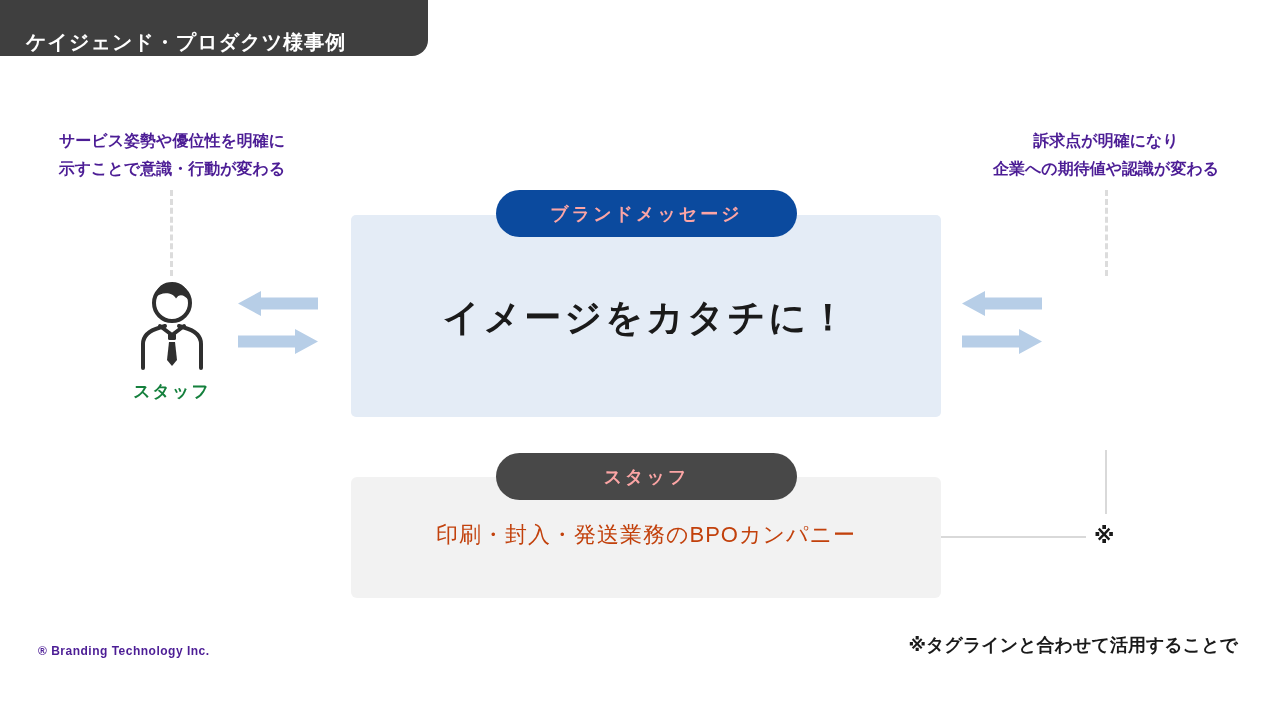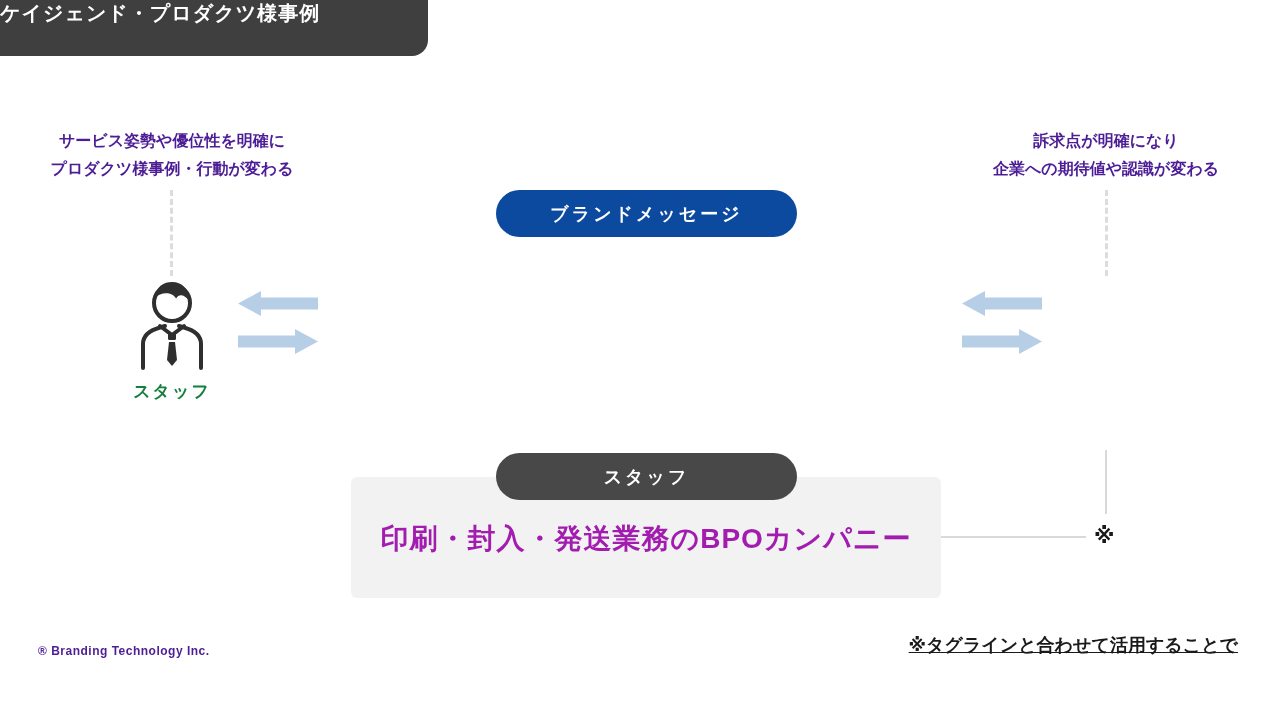--- a/index.html
+++ b/index.html
@@ -17,21 +17,22 @@
   }
 
   
   .header-badge {
     position: absolute;
     left: 0; top: 0;
     width: 428px; height: 56px;
     background: #3f3f3f;
     border-radius: 0 0 16px 0;
     display: flex;
-    align-items: flex-start;
+    align-items: flex-end;
+    padding-left: 26px;
     box-sizing: border-box;
   }
   .header-badge span {
     color: #ffffff;
     font-size: 20px;
     font-weight: bold;
     letter-spacing: 1px;
   }
 
   
@@ -89,44 +90,44 @@
   }
   .pill {
     position: absolute;
     width: 301px; height: 47px;
     border-radius: 24px;
     display: flex;
     align-items: center;
     justify-content: center;
   }
   .pill span {
-    color: #ffffff;
+    color: #fca5a5;
     font-size: 18px;
     font-weight: bold;
     letter-spacing: 3px;
   }
   .pill-brand   { left: 496px; top: 190px; background: #0b4a9e; }
   .pill-tagline { left: 496px; top: 453px; background: #484848; }
 
   
   .tagline-box {
     position: absolute;
     left: 351px; top: 477px;
     width: 590px; height: 121px;
     background: #f2f2f2;
     border-radius: 6px;
   }
   .tagline-box .tag-text {
     position: absolute;
     left: 0; right: 0;
     top: 43px;
     text-align: center;
-    font-size: 28px;
-    font-weight: bold;
-    color: #a21caf;
+    font-size: 22px;
+    font-weight: normal;
+    color: #c2410c;
     letter-spacing: 1px;
     white-space: nowrap;
   }
 
   
   .actor {
     position: absolute;
     width: 120px;
     text-align: center;
   }
@@ -161,21 +162,20 @@
   }
   .footnote {
     position: absolute;
     right: 42px; top: 632px;
     text-align: center;
     font-size: 18px;
     font-weight: bold;
     color: #1a1a1a;
     line-height: 27px;
     white-space: nowrap;
-    text-decoration: underline;
   }
 
   
   .watermark {
     position: absolute;
     left: 38px; top: 644px;
     font-size: 12px;
     font-weight: bold;
     color: #4c1d95;
     letter-spacing: 0.5px;
@@ -185,33 +185,36 @@
 <body>
 
 <div class="slide">
 
   <div class="header-badge">
     <span>ケイジェンド・プロダクツ様事例</span>
   </div>
 
   <div class="note note-left">
     <div>サービス姿勢や優位性を明確に</div>
-    <div>プロダクツ様事例・行動が変わる</div>
+    <div>示すことで意識・行動が変わる</div>
   </div>
 
   <div class="note note-right">
     <div>訴求点が明確になり</div>
     <div>企業への期待値や認識が変わる</div>
   </div>
 
   <div class="dash-line dash-left"></div>
   <div class="dash-line dash-right"></div>
   <div class="solid-v"></div>
   <div class="solid-h"></div>
 
+  <div class="brand-box">
+    <div class="big-text">イメージをカタチに！</div>
+  </div>
   <div class="pill pill-brand">
     <span>ブランドメッセージ</span>
   </div>
 
   <div class="tagline-box">
     <div class="tag-text">印刷・封入・発送業務のBPOカンパニー</div>
   </div>
   <div class="pill pill-tagline">
     <span>スタッフ</span>
   </div>

